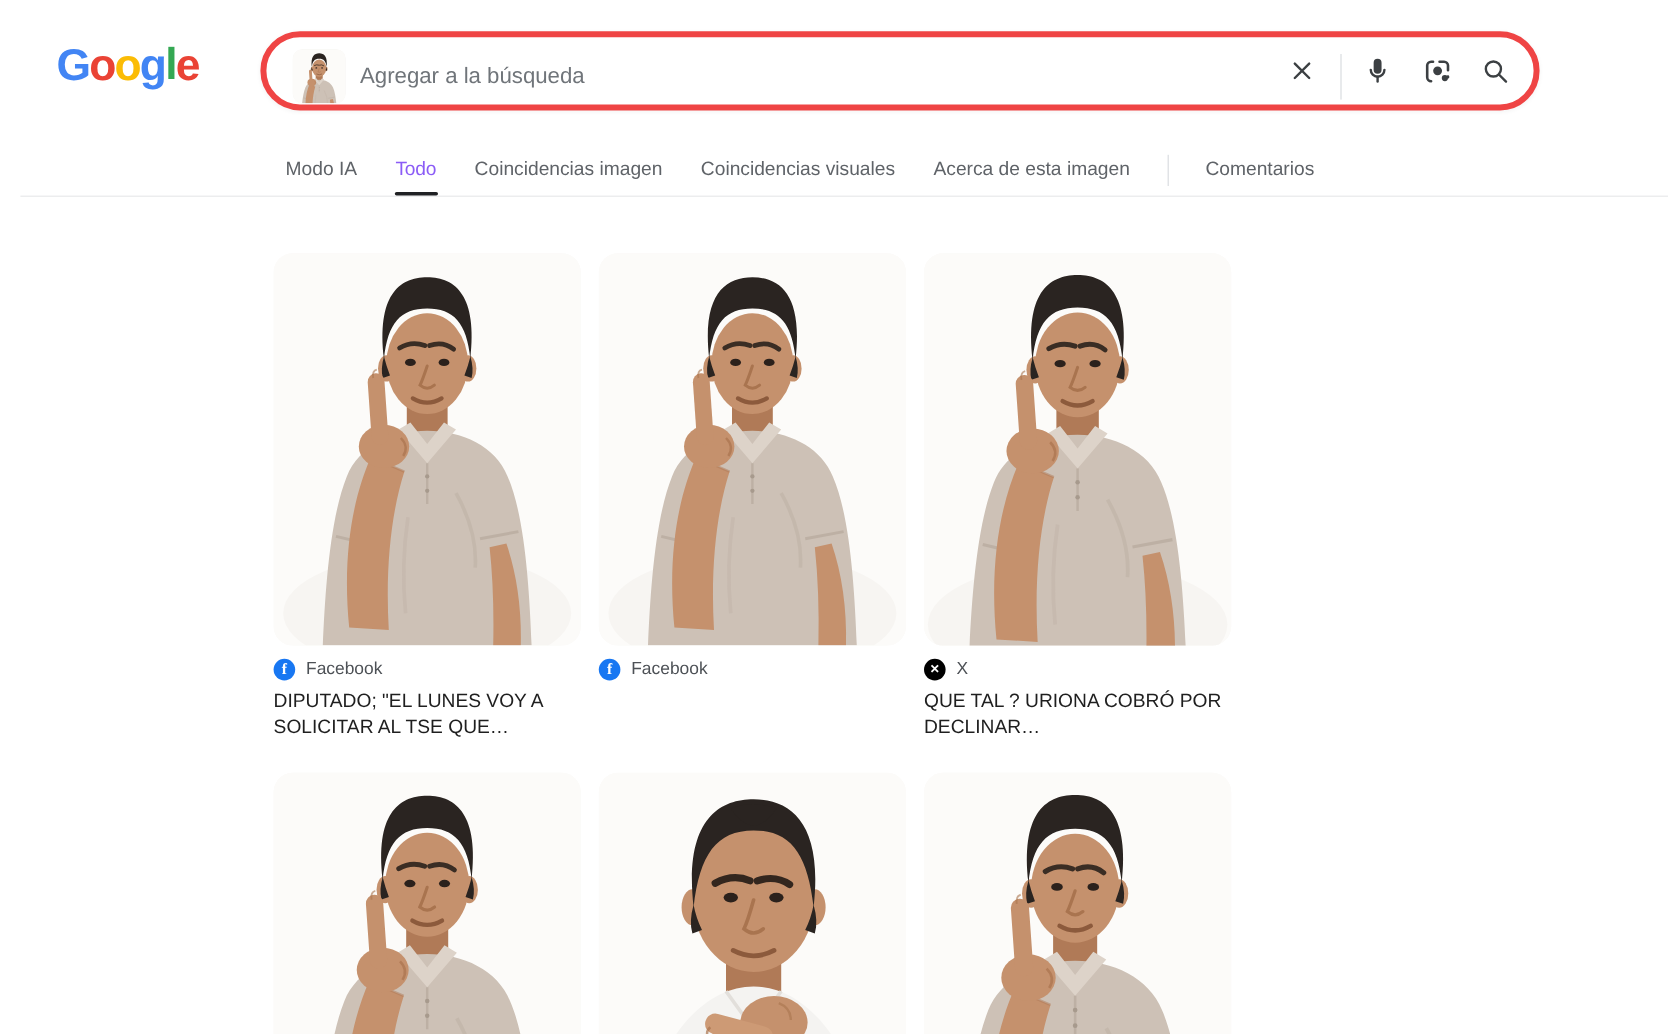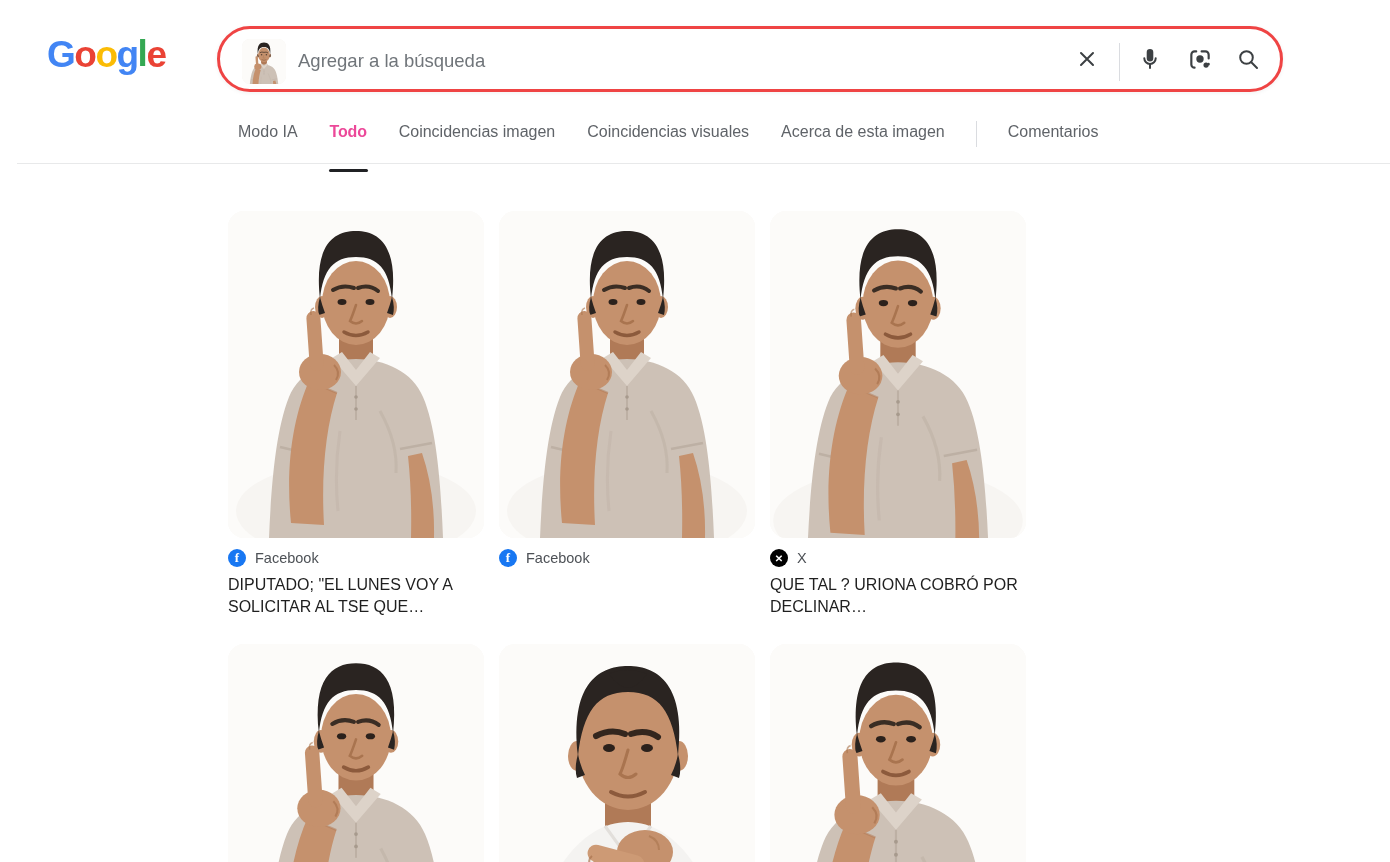--- a/index.html
+++ b/index.html
@@ -7,36 +7,36 @@
   body { font-family:"Liberation Sans", sans-serif; }
   .page { position:relative; width:1390px; height:862px; background:#fff; overflow:hidden; }
 
   
   .header { position:absolute; left:17px; top:0; width:1390px; height:164px; background:#fff; border-bottom:1px solid #e8e9ea; }
 
   .logo { position:absolute; left:30px; top:34px; font-size:37px; font-weight:bold; letter-spacing:-1.5px; cursor:pointer; user-select:none; }
   .logo span { display:inline-block; }
   .logo .lg-l { transform:translateY(-1px); }
 
-  .searchbar { position:absolute; left:200px; top:26px; width:1066px; height:66px; background:#fff; border:3px solid #ef4444; border-radius:33px; box-shadow:0 1px 4px rgba(32,33,36,.06); display:flex; align-items:center; }
+  .searchbar { position:absolute; left:200px; top:26px; width:1066px; height:66px; background:#fff; border:5px solid #ef4444; border-radius:33px; box-shadow:0 1px 4px rgba(32,33,36,.06); display:flex; align-items:center; }
   .query-thumb { position:absolute; left:22px; top:10px; width:44px; height:45px; border-radius:8px; overflow:hidden; background:#f6f4f1; cursor:pointer; }
   .query-thumb svg { display:block; }
   .search-input { position:absolute; left:78px; top:0; width:760px; height:64px; border:none; outline:none; background:transparent; font-family:"Liberation Sans", sans-serif; font-size:18.5px; color:#202124; }
   .search-input::placeholder { color:#70757a; opacity:1; }
   .sb-icon { position:absolute; top:50%; transform:translateY(-50%); width:26px; height:26px; display:flex; align-items:center; justify-content:center; cursor:pointer; }
   .sb-close   { right:180px; }
   .sb-divider { position:absolute; right:160px; top:14px; width:1px; height:38px; background:#dadce0; }
   .sb-mic     { right:117px; }
   .sb-lens    { right:67px; }
   .sb-search  { right:19px; }
 
   
-  .tabs { position:absolute; left:220px; top:121px; height:41px; display:flex; gap:30px; }
+  .tabs { position:absolute; left:220px; top:121px; height:41px; display:flex; align-items:center; gap:30px; }
   .tab { position:relative; font-size:16px; color:#5f6368; text-decoration:none; cursor:pointer; white-space:nowrap; padding:2px 1px; }
-  .tab.active { color:#ec4899; font-weight:bold; letter-spacing:-0.2px; }
+  .tab.active { color:#8b5cf6; font-weight:normal; letter-spacing:-0.2px; }
   .tab.active::after { content:""; position:absolute; left:0; right:0; bottom:-10px; height:3px; background:#202124; border-radius:2px; }
   .tab-divider { width:1px; height:26px; background:#dadce0; }
 
   
   .results { position:absolute; left:228px; top:211px; display:grid; grid-template-columns:repeat(3,256px); column-gap:15px; row-gap:26px; }
   .card { width:256px; }
   .card-img { width:256px; height:327px; border-radius:16px; overflow:hidden; background:#faf9f8; cursor:pointer; }
   .card-img svg { display:block; }
   .source { display:flex; align-items:center; gap:9px; margin-top:11px; font-size:14.5px; color:#4d5156; cursor:pointer; }
   .src-badge { width:18px; height:18px; border-radius:50%; display:flex; align-items:center; justify-content:center; color:#fff; flex:0 0 auto; }

